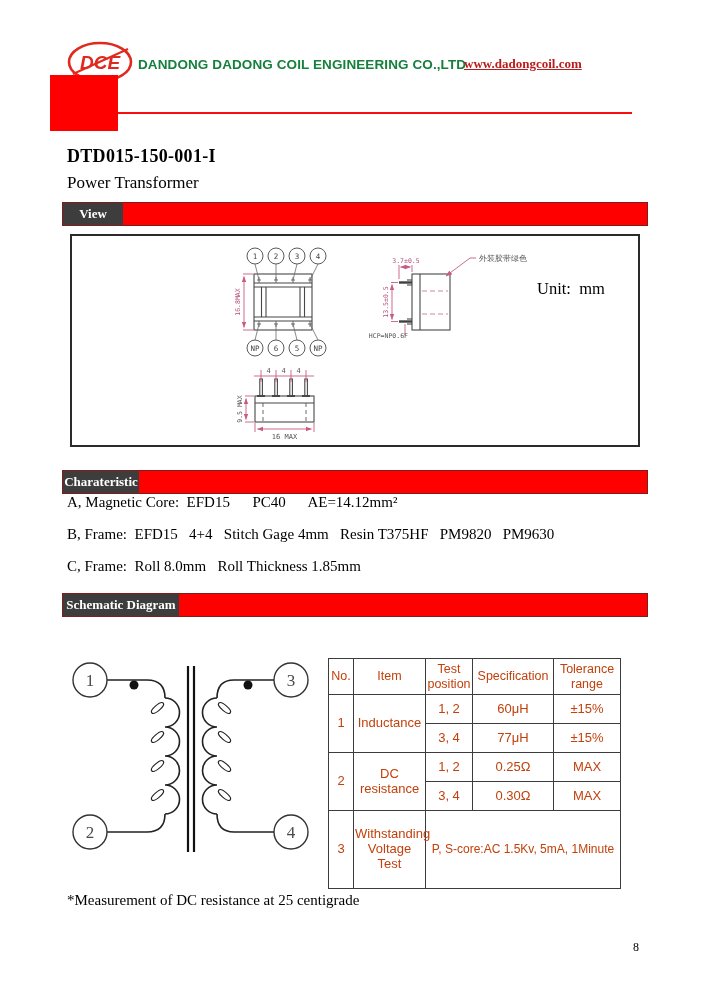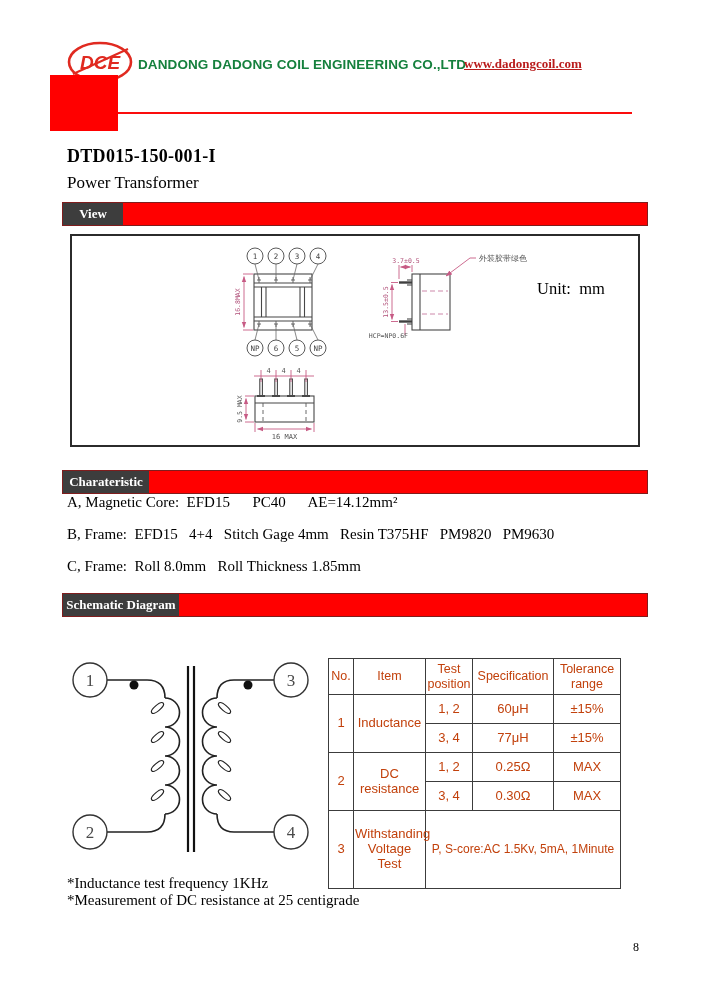--- a/index.html
+++ b/index.html
@@ -218,21 +218,21 @@
           <line x1="183" y1="187" x2="183" y2="196"></line>
             <line x1="242" y1="187" x2="242" y2="196"></line>
           <line x1="185.5" y1="193" x2="239.5" y2="193" marker-start="url(#ar)" marker-end="url(#ar)"></line>
         </g>
         <text x="212.5" y="203" text-anchor="middle" font-size="7" fill="#555">16 MAX</text>
       </g>
     </svg>
   </div>
 
   <div class="abs bar" style="top:470px">
-    <div class="bar-label" style="width:86px">Charateristic</div>
+    <div class="bar-label" style="width:76px">Charateristic</div>
   </div>
   <div class="abs char-line" style="top:494px">A, Magnetic Core:  EFD15      PC40      AE=14.12mm²</div>
   <div class="abs char-line" style="top:526px">B, Frame:  EFD15   4+4   Stitch Gage 4mm   Resin T375HF   PM9820   PM9630</div>
   <div class="abs char-line" style="top:558px">C, Frame:  Roll 8.0mm   Roll Thickness 1.85mm</div>
 
   <div class="abs bar" style="top:593px">
     <div class="bar-label" style="width:116px">Schematic Diagram</div>
   </div>
 
   <svg class="abs" style="left:62px;top:646px" width="258" height="226" viewBox="0 0 258 226">
@@ -321,18 +321,17 @@
       <td>MAX</td>
     </tr>
     <tr class="lastrow">
       <td>3</td>
       <td>Withstanding Voltage Test</td>
       <td colspan="3" class="spanspec">P, S-core:AC 1.5Kv, 5mA, 1Minute</td>
     </tr>
   </tbody>
     </table>
 
-  <div class="abs note" style="top:875px">*Inductance test frequency 1KHz</div>
   <div class="abs note" style="top:892px">*Measurement of DC resistance at 25 centigrade</div>
 
   <div class="abs page-num">8</div>
 
 </div>
 
 </body></html>

